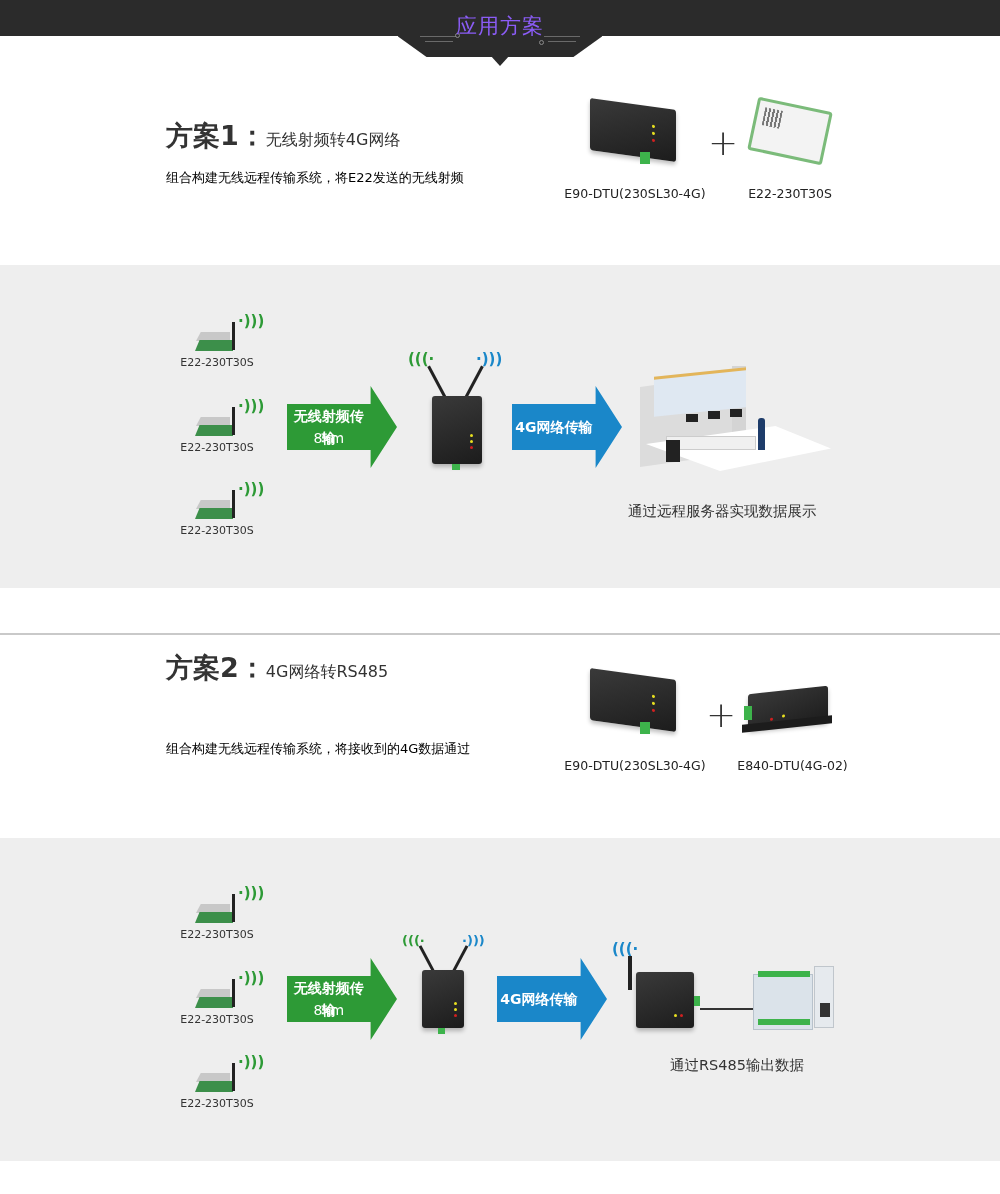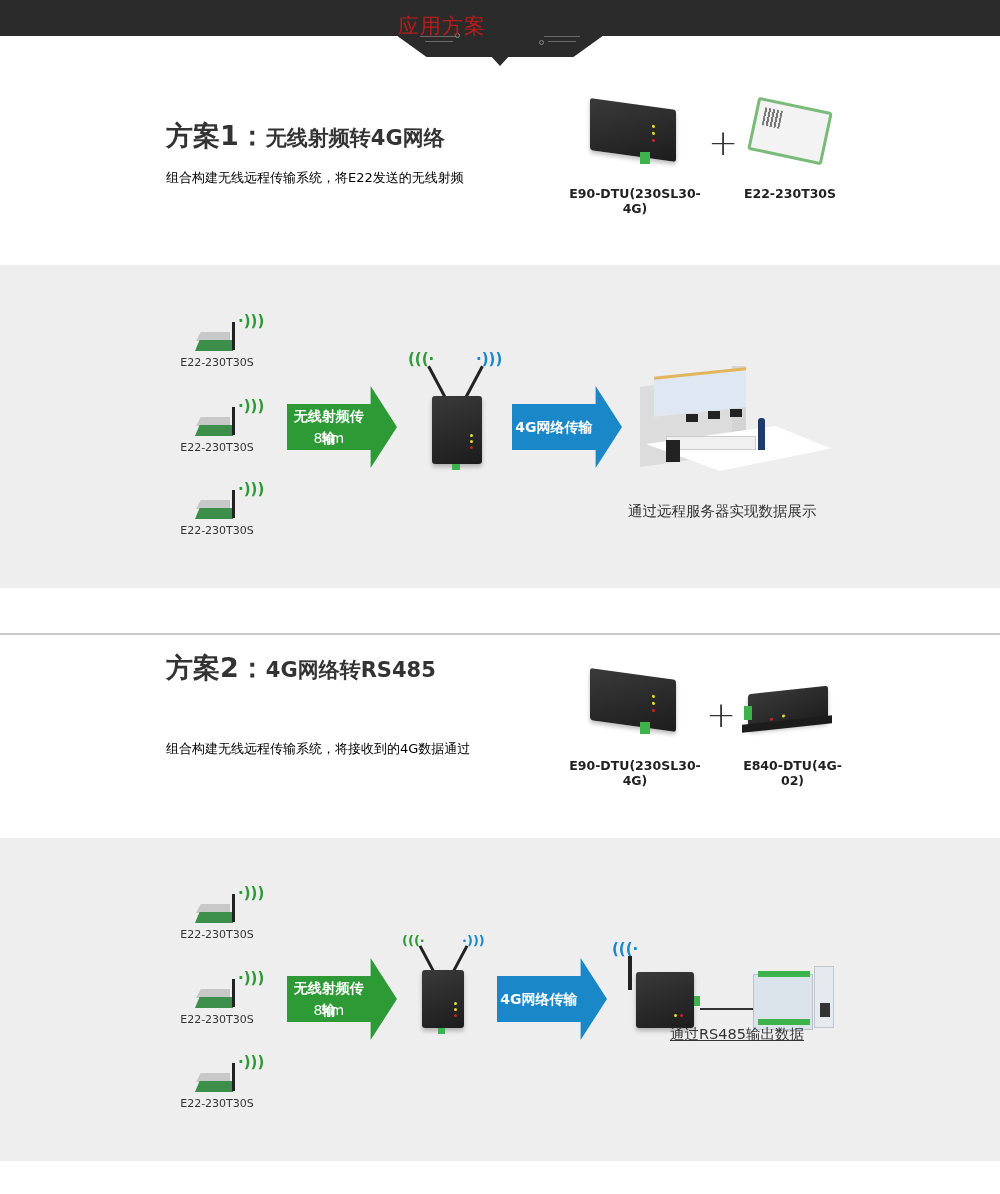--- a/index.html
+++ b/index.html
@@ -3,29 +3,29 @@
 <meta charset="utf-8">
 <style>
   * { margin: 0; padding: 0; box-sizing: border-box; }
   body { width: 1000px; height: 1194px; background: #ffffff; font-family: "DejaVu Sans", "Liberation Sans", sans-serif; color: #333; position: relative; overflow: hidden; }
   .abs { position: absolute; }
 
   
   .topbar { left: 0; top: 0; width: 1000px; height: 36px; background: #2b2b2b; }
   .banner { left: 398px; top: 0; width: 204px; height: 57px; background: #2b2b2b; clip-path: polygon(0 0, 100% 0, 100% 64%, 86% 100%, 14% 100%, 0 64%); }
   .banner-notch { left: 490px; top: 55px; width: 20px; height: 11px; background: #2b2b2b; clip-path: polygon(0 0, 100% 0, 50% 100%); }
-  .banner-title { left: 398px; top: 12px; width: 204px; font-size: 21px; color: #b91c1c; letter-spacing: 1px; }
+  .banner-title { left: 398px; top: 12px; width: 204px; text-align: center; font-size: 21px; color: #8b5cf6; letter-spacing: 1px; }
   .circuit { height: 1px; background: #6a6a6a; }
   .dot { width: 5px; height: 5px; border: 1px solid #8a8a8a; border-radius: 50%; }
 
   
   .scheme-title { font-size: 27px; font-weight: bold; color: #333; }
-  .scheme-sub { font-size: 21px; font-weight: bold; color: #333; }
+  .scheme-sub { font-size: 16px; font-weight: normal; color: #333; }
   .scheme-desc { font-size: 13px; line-height: 24px; color: #000000; }
-  .prod-label { font-size: 12.5px; color: #222; text-align: center; font-weight: bold; }
+  .prod-label { font-size: 12.5px; color: #222; text-align: center; }
   .plus { font-size: 36px; color: #333; font-weight: 300; }
 
   .band { left: 0; width: 1000px; background: #eeeeee; }
   .divider { left: 0; width: 1000px; height: 2px; background: #c9c9c9; }
 
   
   .dtu { background: linear-gradient(160deg, #3a3a3a, #1c1c1c); border-radius: 3px; box-shadow: 0 3px 4px rgba(0,0,0,0.25); }
   .dtu .led { position: absolute; width: 3px; height: 3px; border-radius: 50%; }
   .module-pcb { background: #f3f3f3; border: 3px solid #7bbb7a; border-radius: 3px; }
   .terminal { background: #3db34b; }
@@ -226,13 +226,13 @@
   <div class="abs terminal" style="left:84px;top:56px;width:6px;height:10px;"></div>
   <div class="abs" style="left:90px;top:68px;width:54px;height:2px;background:#333;"></div>
   <div class="abs" style="left:143px;top:34px;width:60px;height:56px;background:#dbe3ea;border:1px solid #b8c2cc;">
     <div class="abs" style="left:4px;top:-4px;width:52px;height:6px;background:#3db34b;"></div>
     <div class="abs" style="left:4px;top:44px;width:52px;height:6px;background:#3db34b;"></div>
   </div>
   <div class="abs" style="left:204px;top:26px;width:20px;height:62px;background:#e6eaee;border:1px solid #c0c6cc;">
     <div class="abs" style="left:5px;top:36px;width:10px;height:14px;background:#333;"></div>
   </div>
 </div>
-<div class="abs caption" style="left:670px;top:1025px;text-decoration:underline;">通过RS485输出数据</div>
+<div class="abs caption" style="left:670px;top:1056px;">通过RS485输出数据</div>
 
 </body></html>

